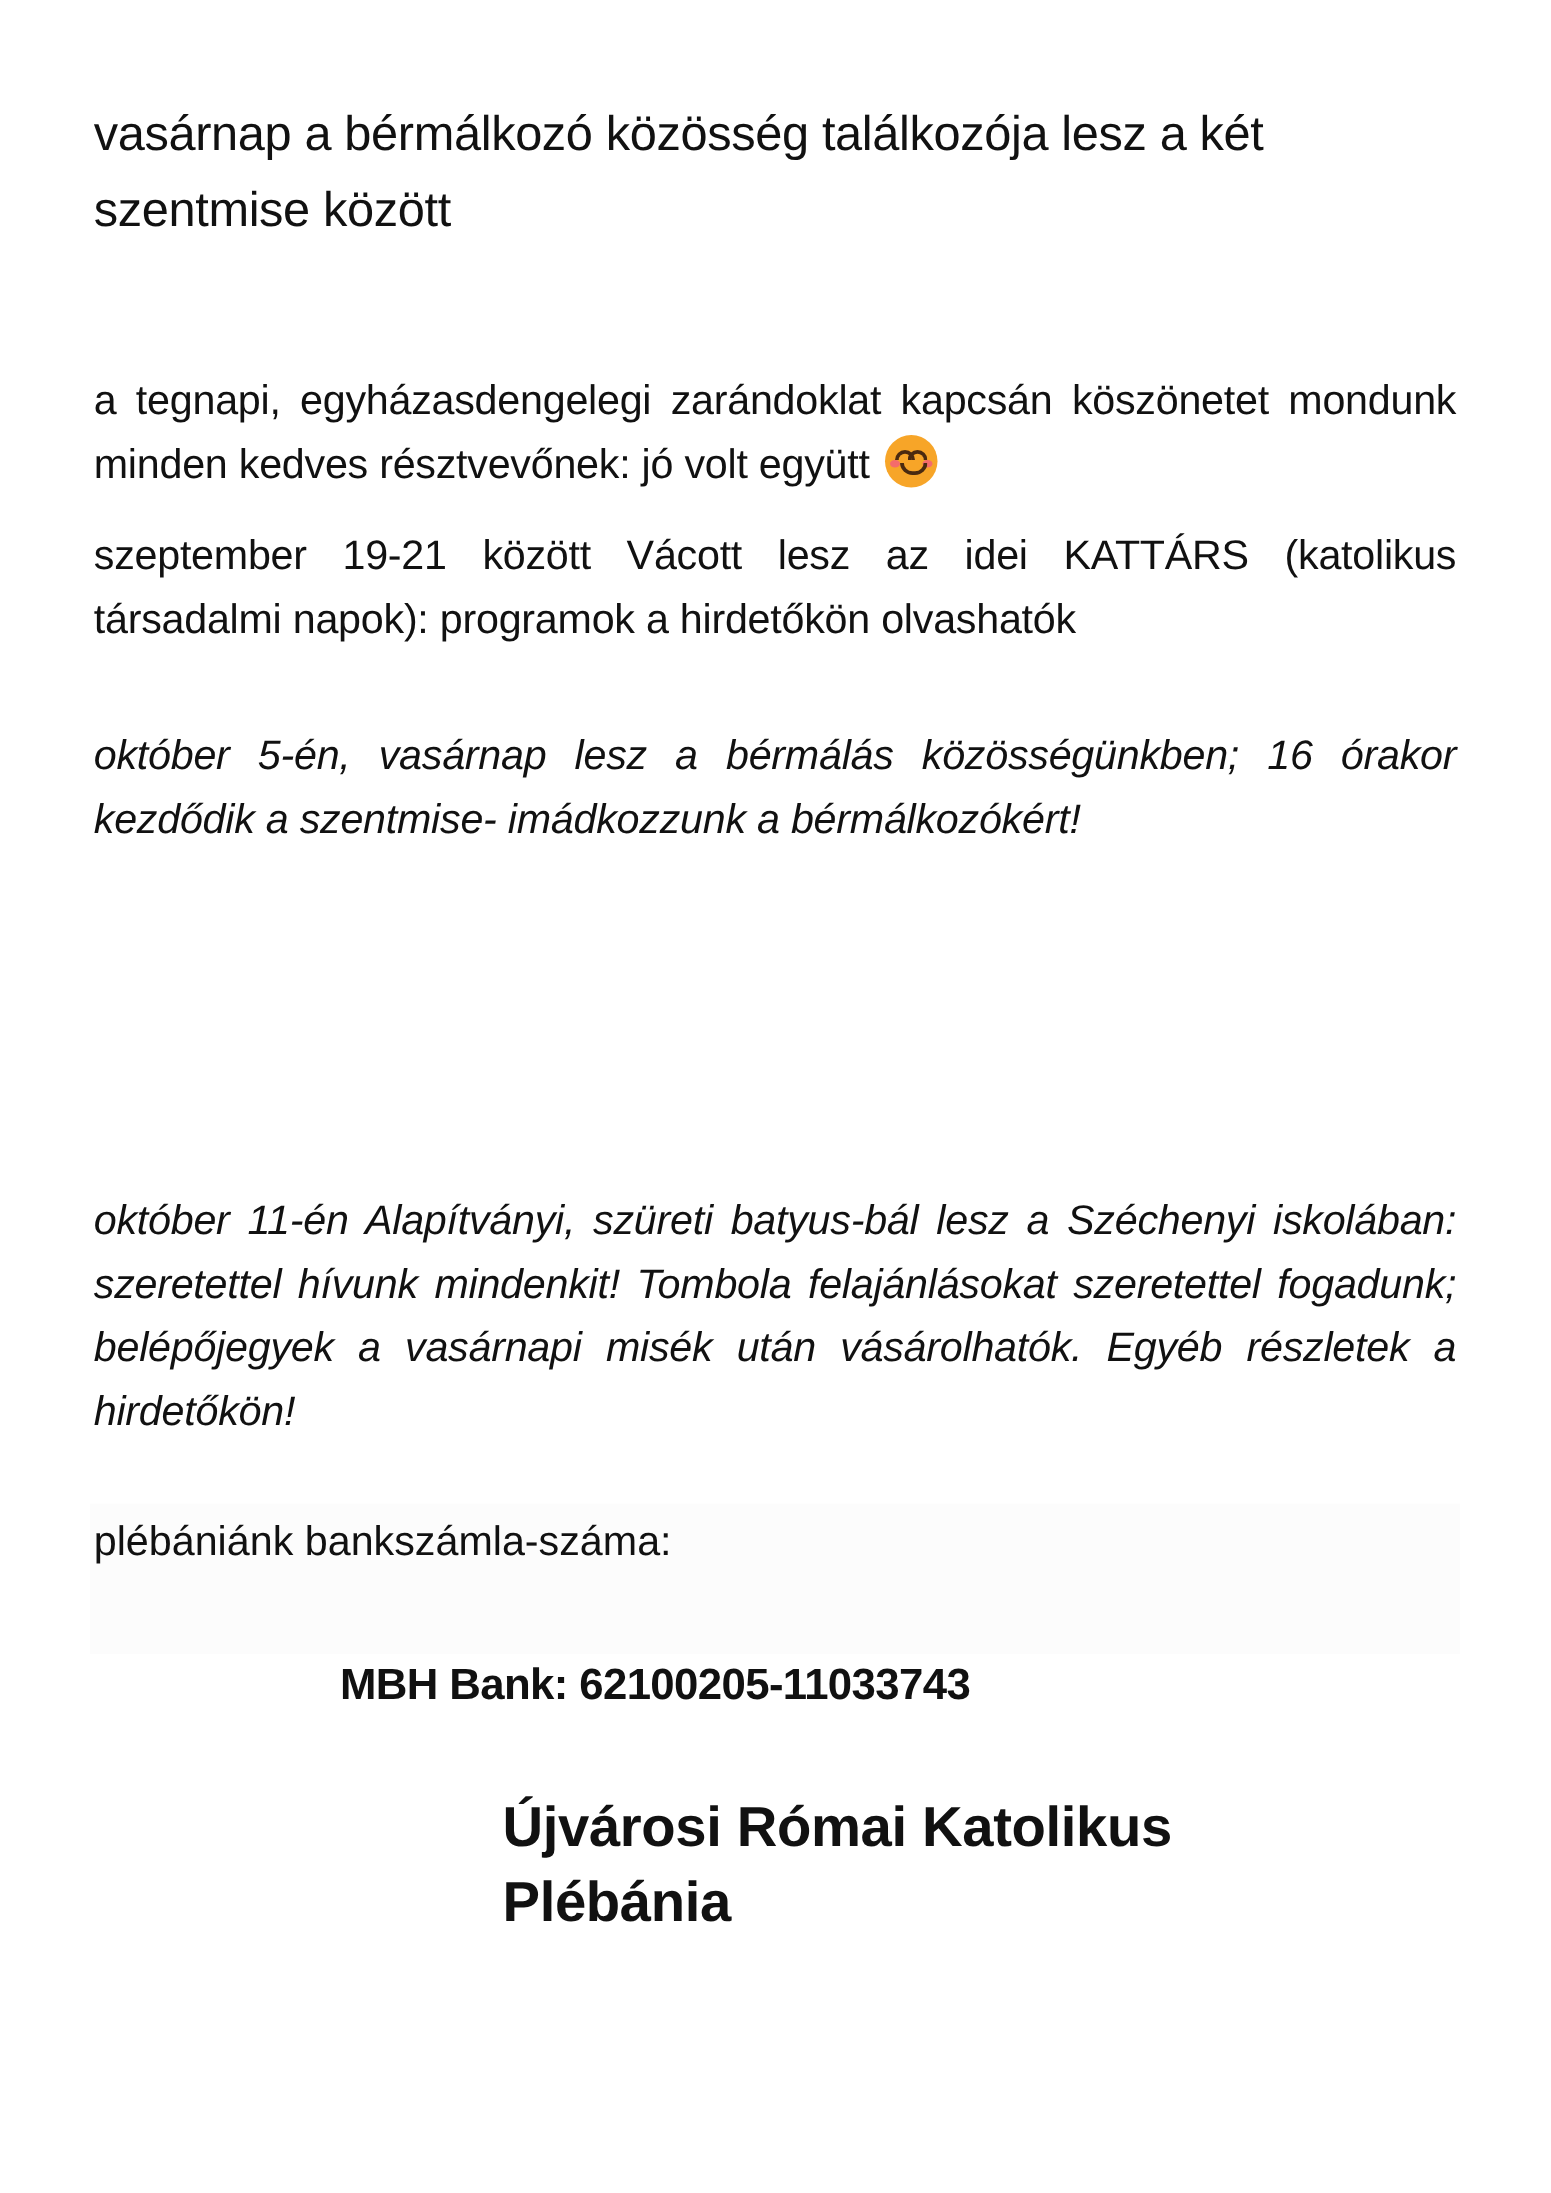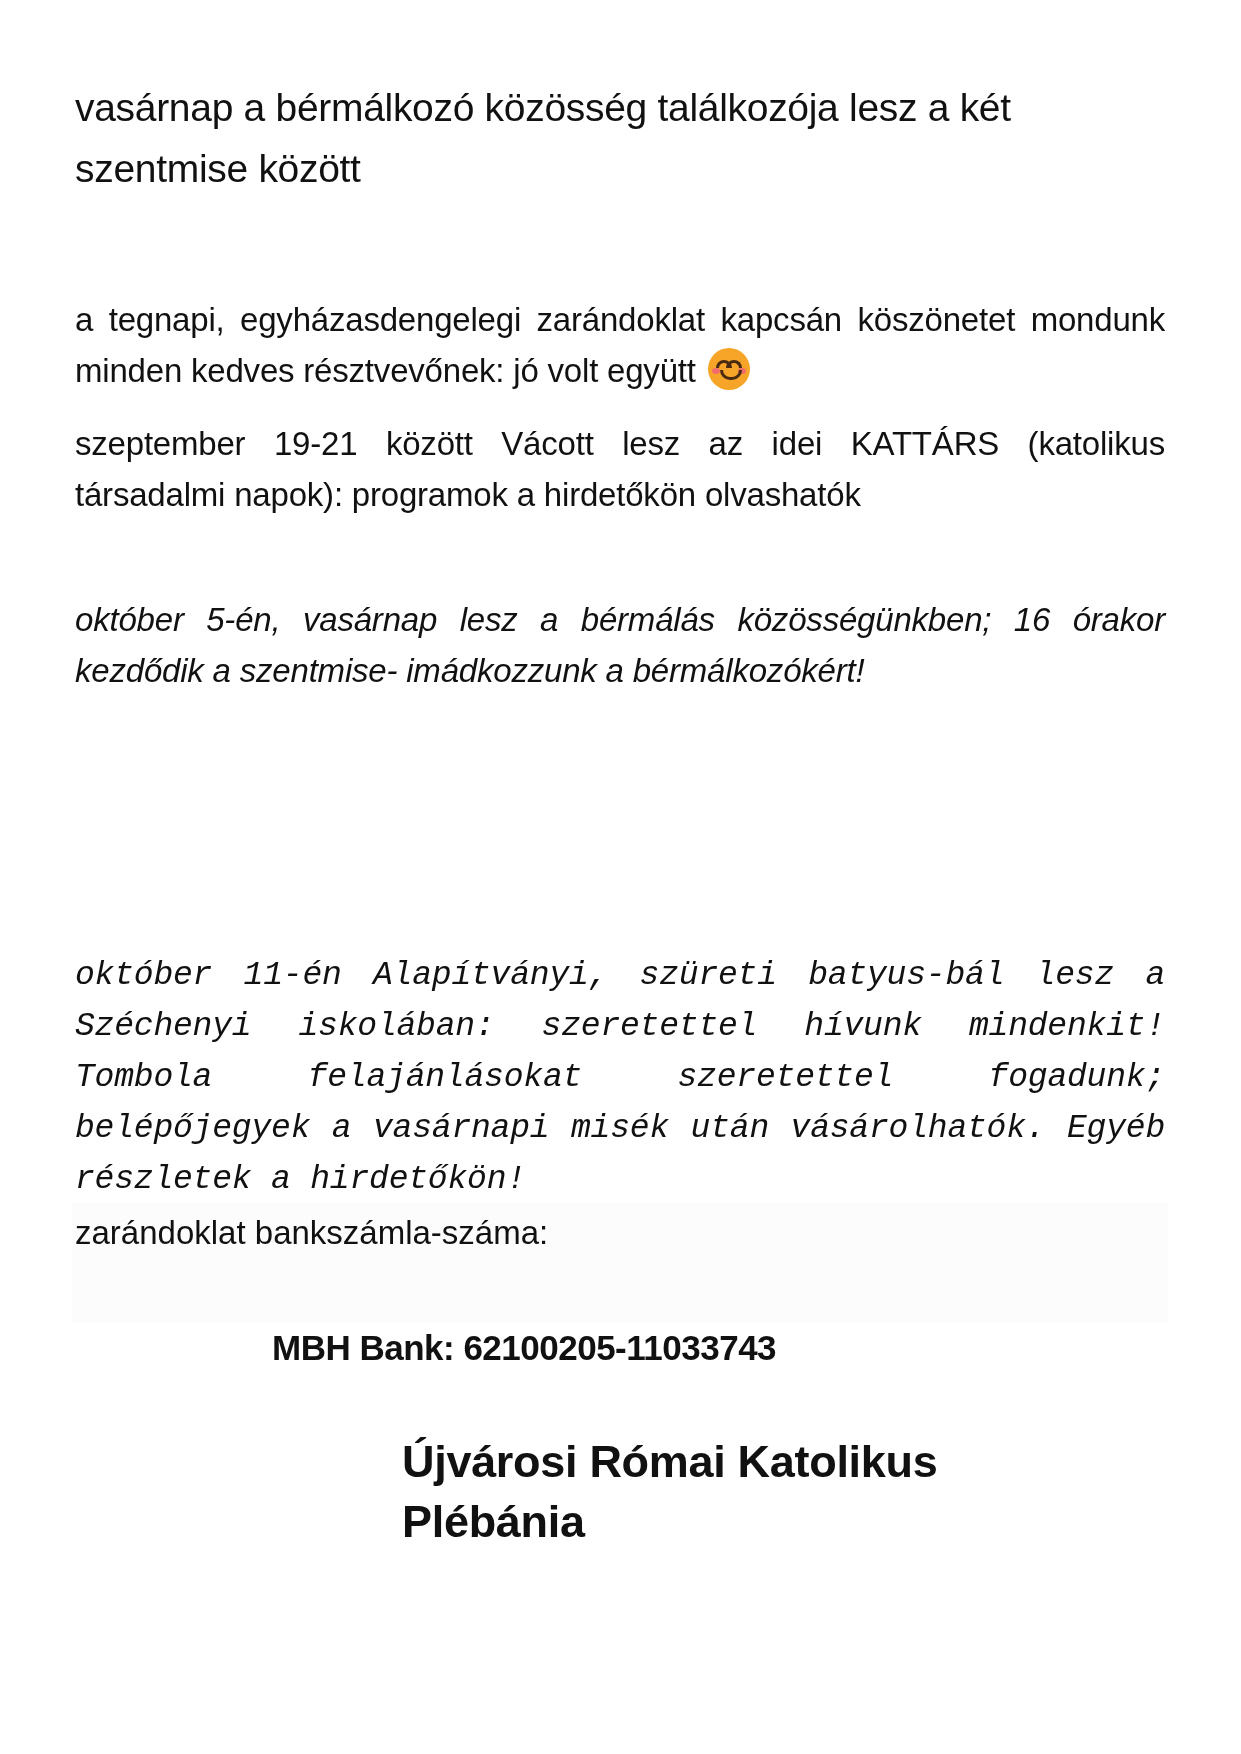--- a/index.html
+++ b/index.html
@@ -41,29 +41,29 @@
   </div>
 
   <div class="block" style="top:254px;margin-top:40px;">
     <span>a tegnapi, egyházasdengelegi zarándoklat kapcsán köszönetet mondunk minden kedves résztvevőnek: jó volt együtt</span><span class="emoji"><span class="eye l"></span><span class="eye r"></span><span class="cheek l"></span><span class="cheek r"></span><span class="mouth"></span></span>
   </div>
 
   <div class="block" style="top:418px;">
     <span>szeptember 19-21 között Vácott lesz az idei KATTÁRS (katolikus társadalmi napok): programok a hirdetőkön olvashatók</span>
   </div>
 
-  <div class="block italic" style="top:578px;margin-top:16px;">
+  <div class="block italic" style="top:578px;">
     <span>október 5-én, vasárnap lesz a bérmálás közösségünkben; 16 órakor kezdődik a szentmise- imádkozzunk a bérmálkozókért!</span>
   </div>
 
 
-  <div class="block italic" style="top:950px;font-family:Liberation Mono, monospace;">
+  <div class="block italic" style="top:950px;">
     <span>október 11-én Alapítványi, szüreti batyus-bál lesz a Széchenyi iskolában: szeretettel hívunk mindenkit! Tombola felajánlásokat szeretettel fogadunk; belépőjegyek a vasárnapi misék után vásárolhatók. Egyéb részletek a hirdetőkön!</span>
   </div>
 
   <div class="bank-bg"></div>
-  <div class="bank-label">zarándoklat bankszámla-száma:</div>
+  <div class="bank-label">plébániánk bankszámla-száma:</div>
   <div class="bank-number">MBH Bank: 62100205-11033743</div>
 
   <div class="parish-name">Újvárosi Római Katolikus Plébánia</div>
 
 
 </div>
 
 </body></html>

